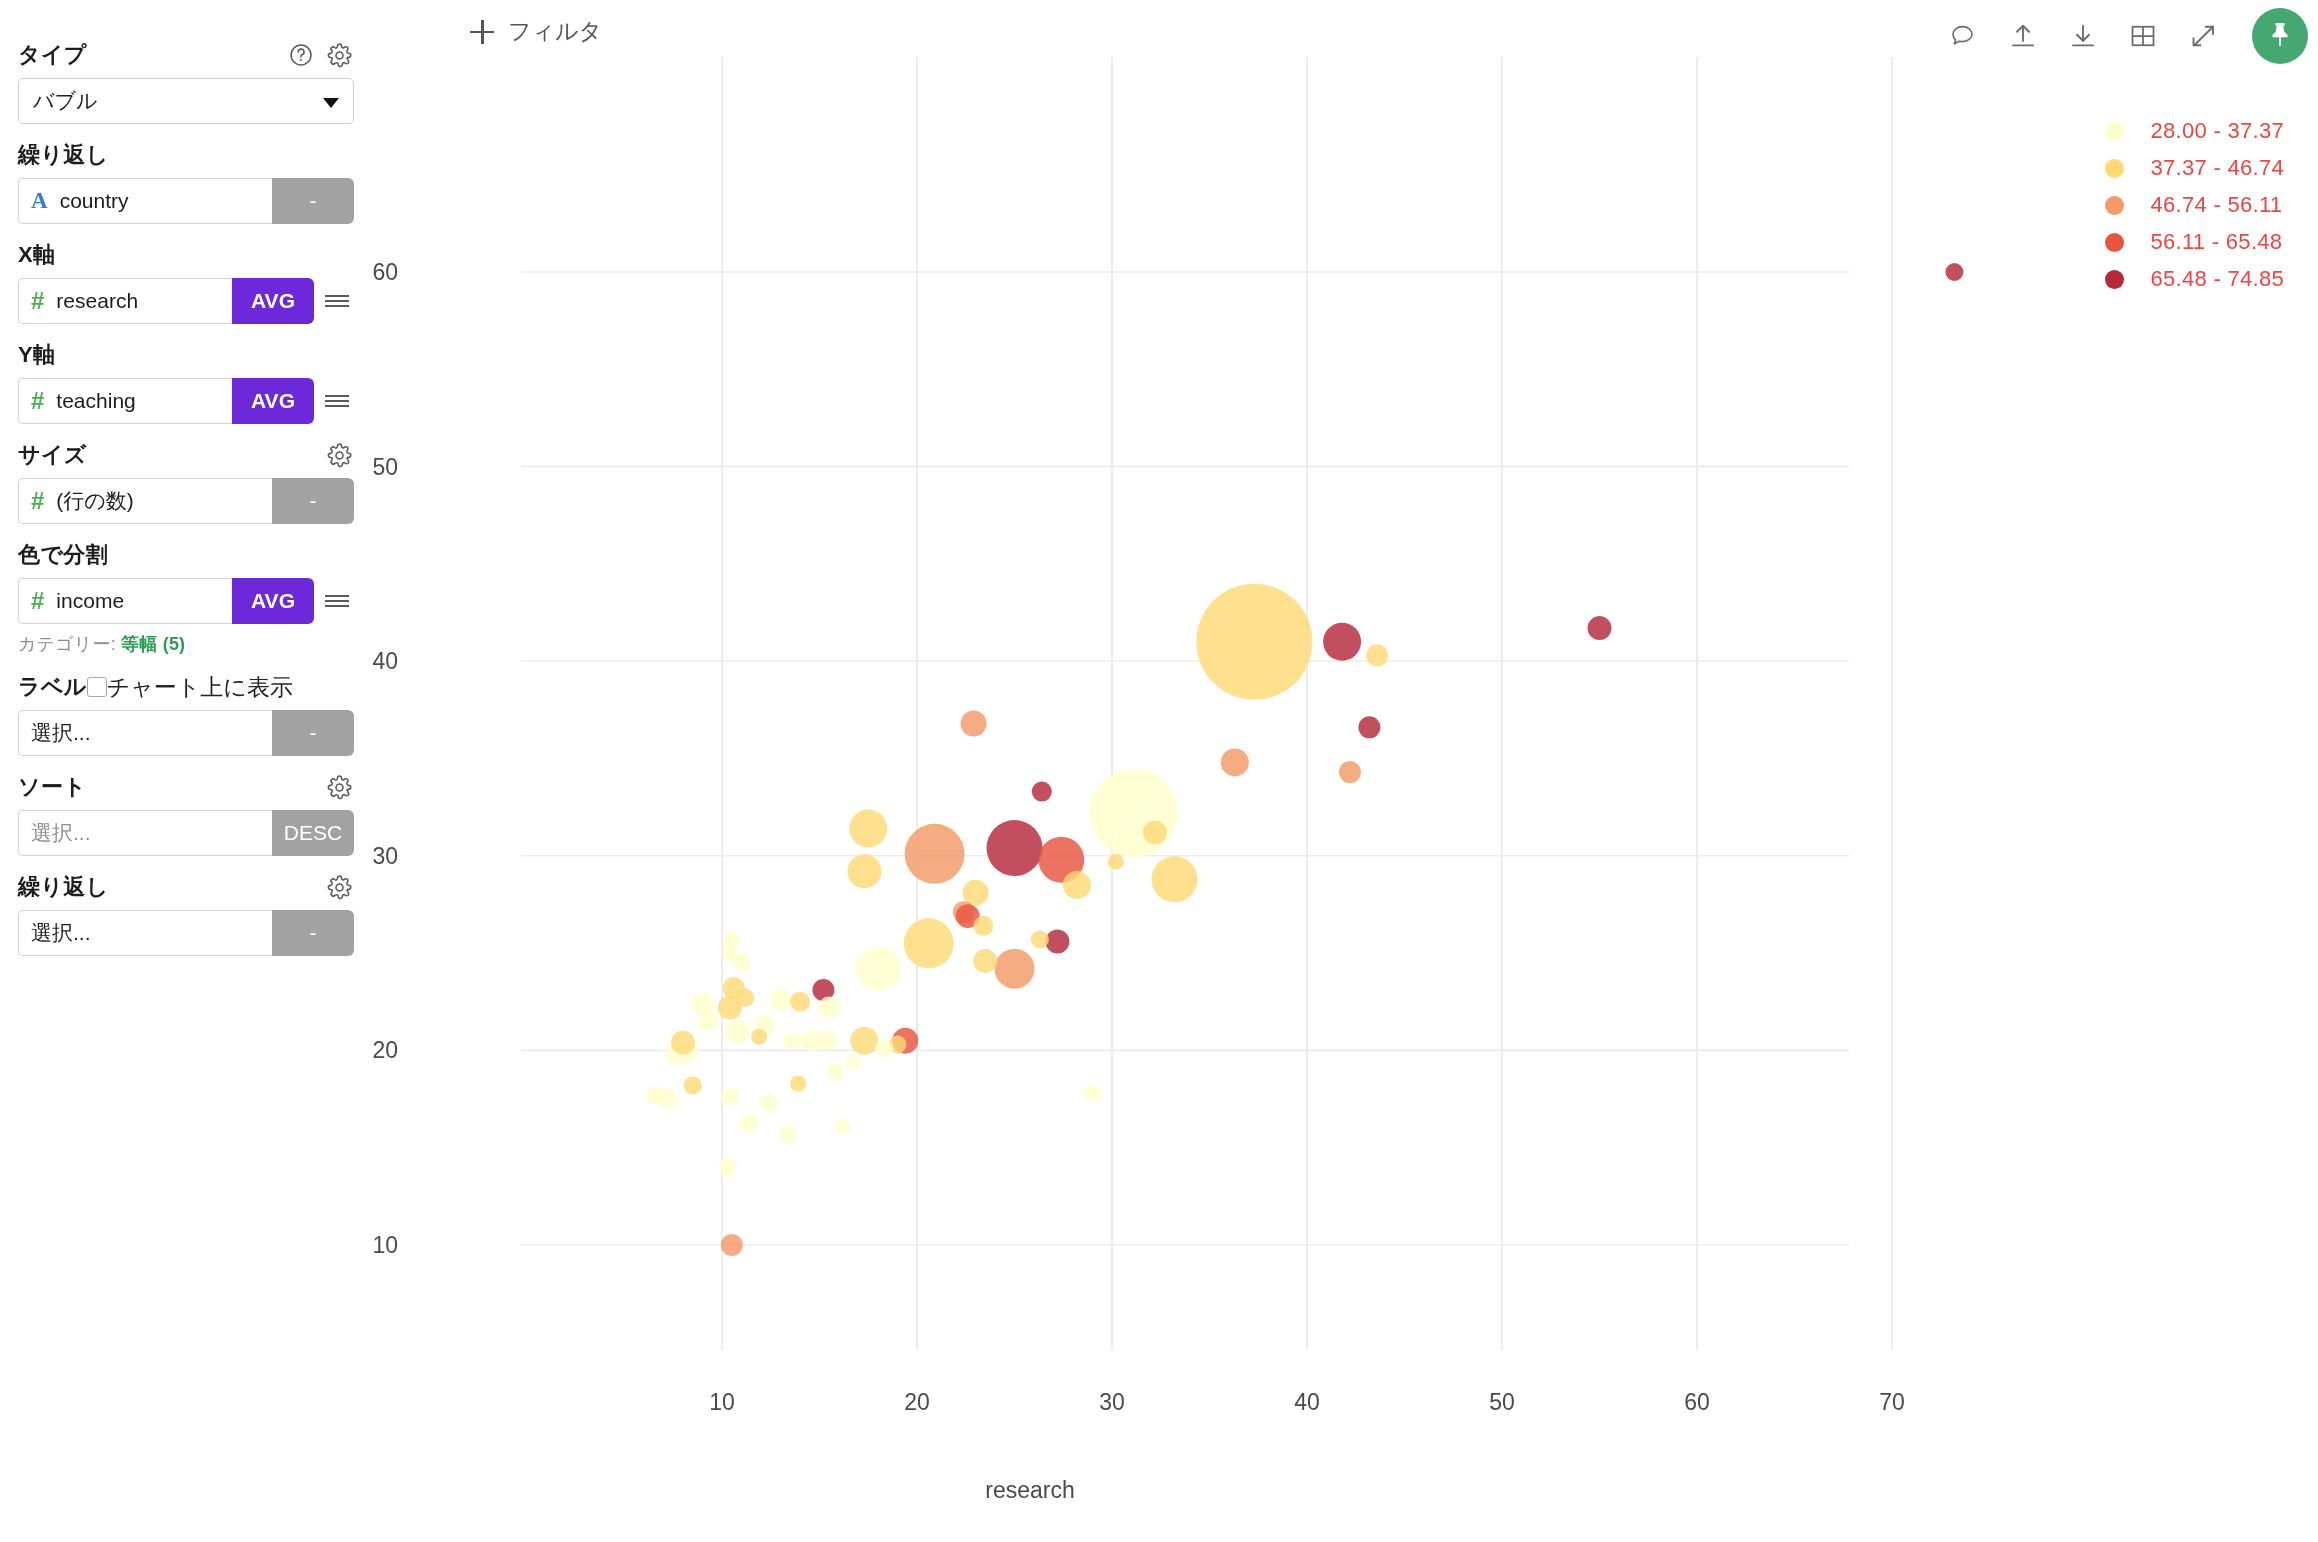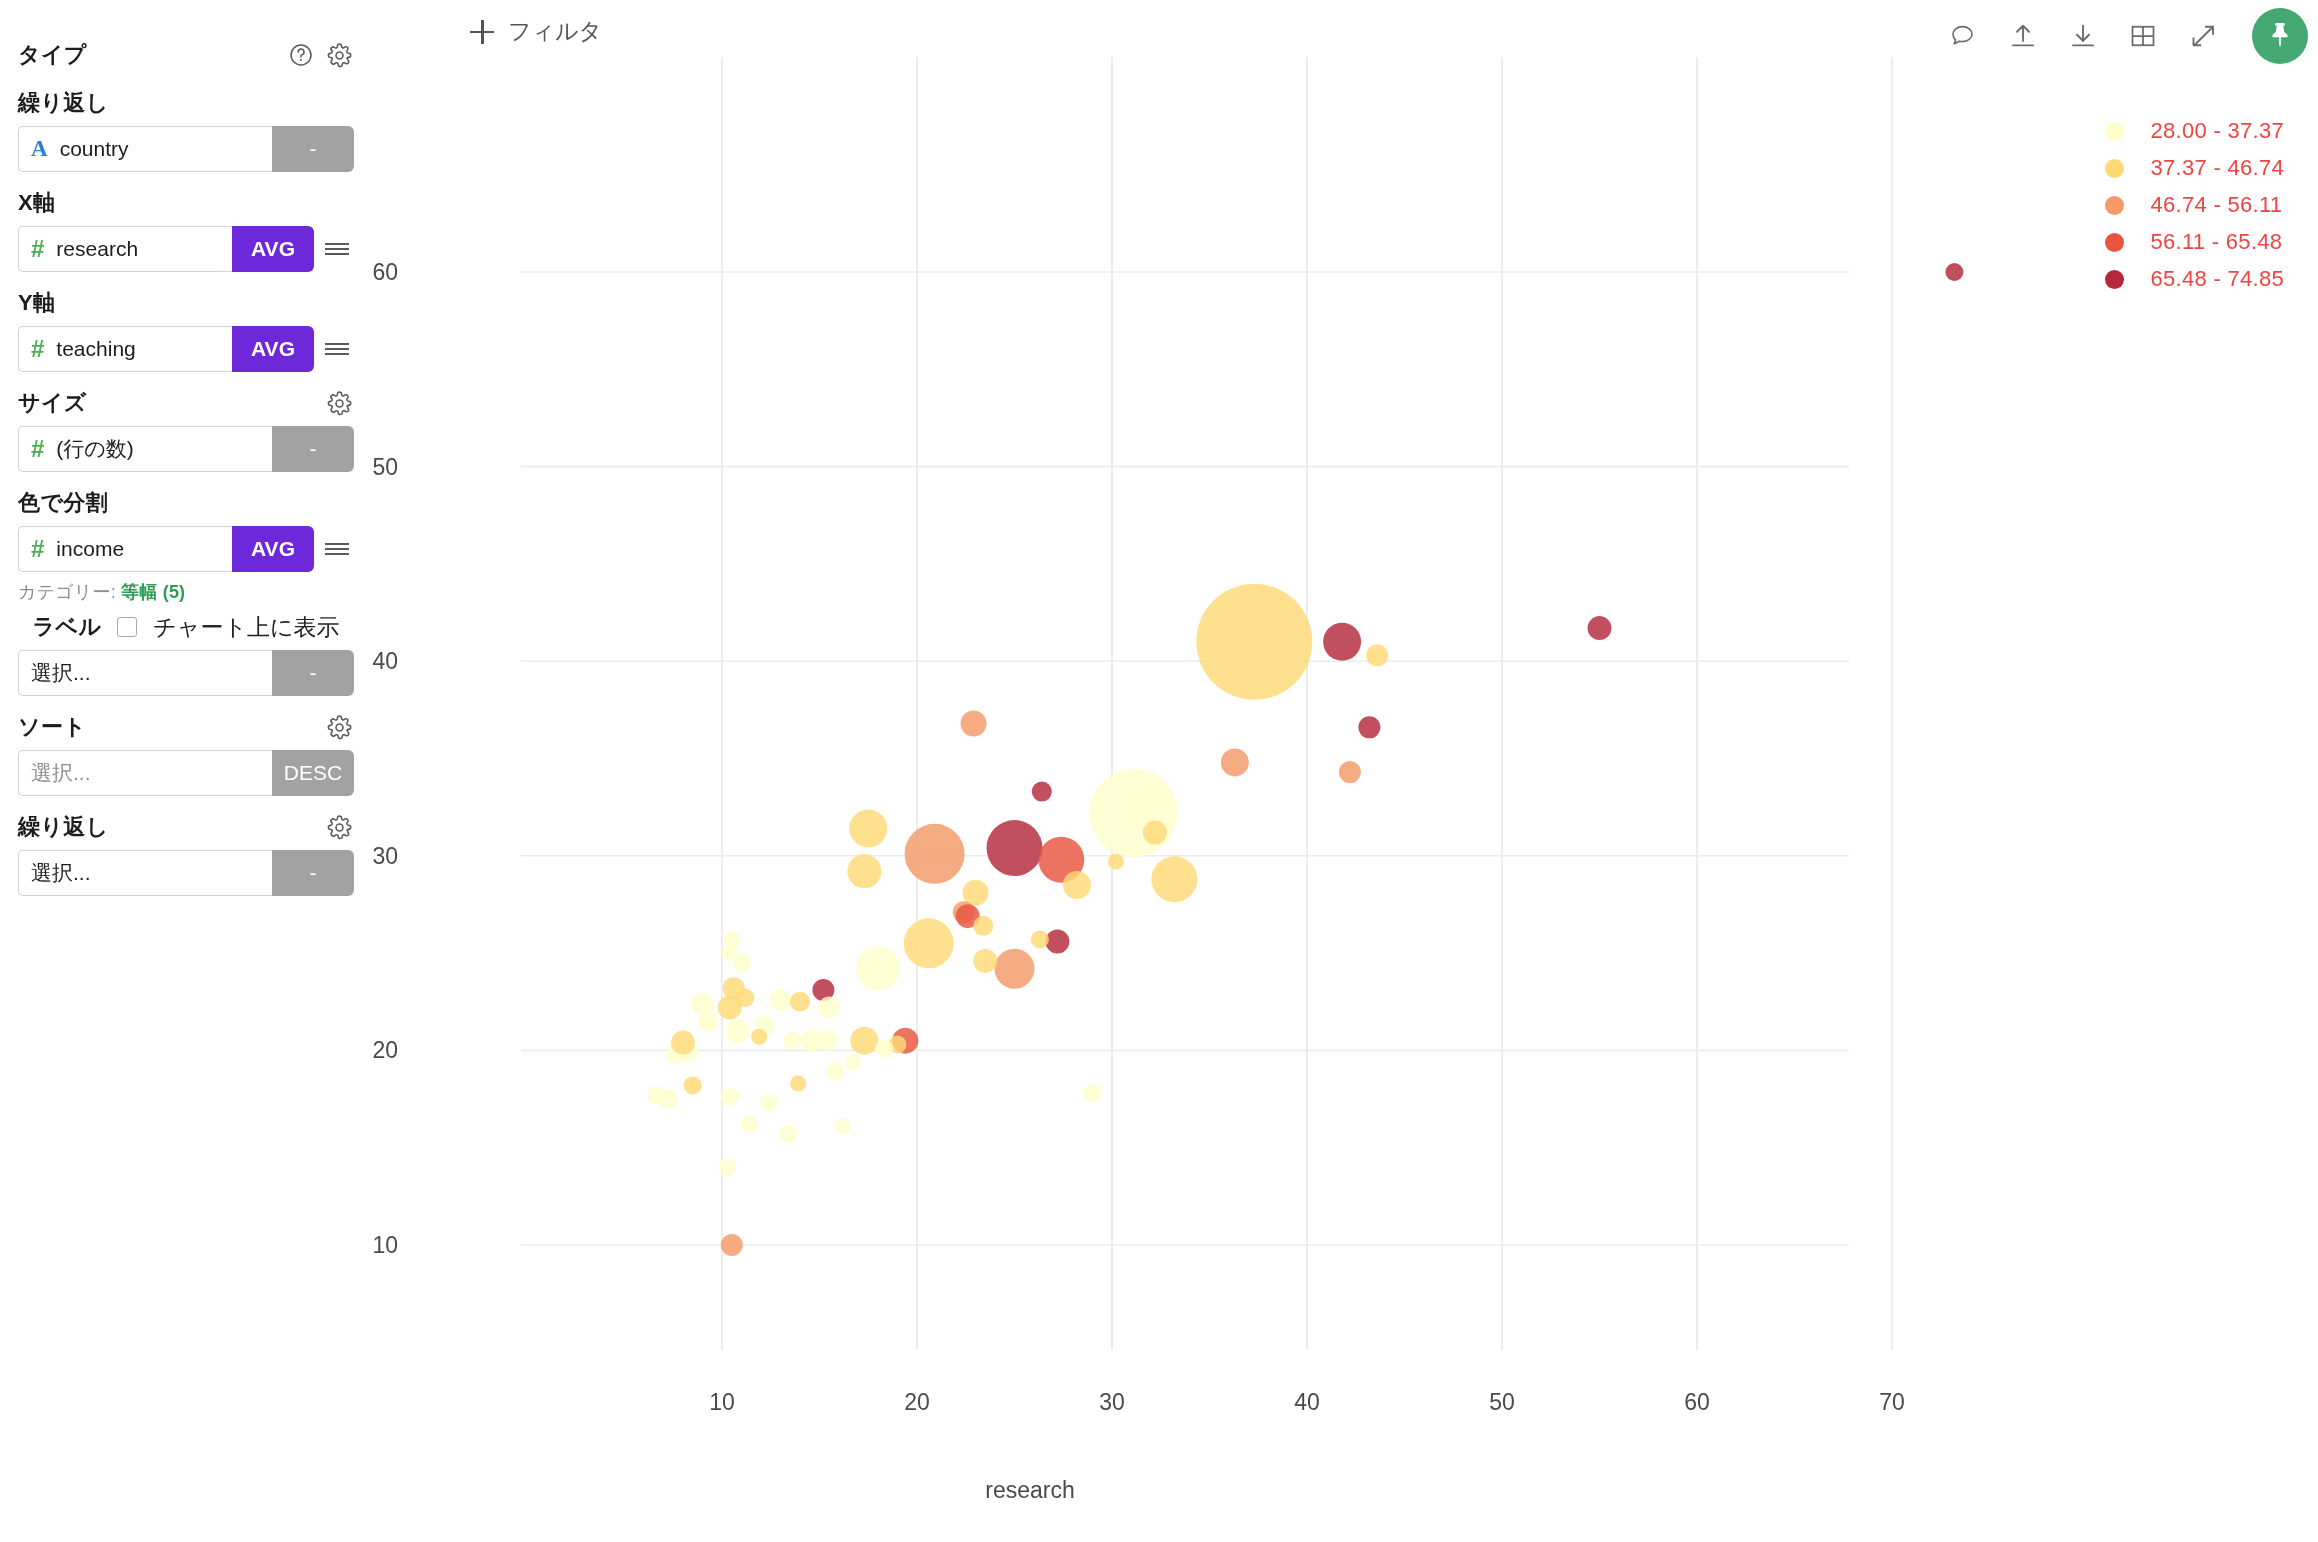--- a/index.html
+++ b/index.html
@@ -79,21 +79,21 @@
     margin-left: 6px;
   }
   .burger span{ display:block; width:24px; height:2px; background:#5a5a5a; margin:3px 0; }
 
   .hint {
     font-size: 18px; color: #8d8d8d; margin-top: 8px; letter-spacing:.2px;
   }
   .hint b { color: #2e9e57; font-weight: bold; }
 
   .label-inline {
-    display: flex; align-items: center; gap: 16px; height: 34px; margin-top: 6px; justify-content: center;
+    display: flex; align-items: center; height: 34px; margin-top: 14px;
   }
   .chk {
     width: 20px; height: 20px; border: 1px solid #a9a9a9; border-radius: 3px; background:#fff;
     display:inline-block;
   }
   .chk-label { font-size: 23px; color: #222; }
 
   
   .main { position: relative; flex: 1 1 auto; height: 1542px; }
 
@@ -158,20 +158,24 @@
             <path d="M9.4 9.2a2.7 2.7 0 1 1 3.3 2.7c-.6.2-.8.7-.8 1.3v.6" stroke-linecap="round"></path>
             <circle cx="11.9" cy="16.6" r=".95" fill="#5a5a5a" stroke="none"></circle>
           </svg>
         </span>
         <span class="ic">
           <svg width="27" height="27" viewBox="0 0 24 24" fill="none" stroke="#5a5a5a" stroke-width="1.4">
             <circle cx="12" cy="12" r="3.1"></circle>
             <path d="M19.3 14.6a1.5 1.5 0 0 0 .3 1.65l.05.06a1.8 1.8 0 1 1-2.55 2.55l-.05-.06a1.5 1.5 0 0 0-1.65-.3 1.5 1.5 0 0 0-.9 1.37v.17a1.8 1.8 0 0 1-3.6 0v-.09a1.5 1.5 0 0 0-.98-1.37 1.5 1.5 0 0 0-1.65.3l-.06.06A1.8 1.8 0 1 1 5.1 16.3l.06-.05a1.5 1.5 0 0 0 .3-1.65 1.5 1.5 0 0 0-1.37-.9H3.9a1.8 1.8 0 1 1 0-3.6h.09a1.5 1.5 0 0 0 1.37-.98 1.5 1.5 0 0 0-.3-1.65L5 7.4A1.8 1.8 0 1 1 7.55 4.85l.06.06a1.5 1.5 0 0 0 1.65.3h.07a1.5 1.5 0 0 0 .9-1.37V3.6a1.8 1.8 0 1 1 3.6 0v.09a1.5 1.5 0 0 0 .9 1.37 1.5 1.5 0 0 0 1.65-.3l.06-.06A1.8 1.8 0 1 1 18.99 7.3l-.06.05a1.5 1.5 0 0 0-.3 1.65v.07a1.5 1.5 0 0 0 1.37.9h.17a1.8 1.8 0 1 1 0 3.6h-.09a1.5 1.5 0 0 0-1.37.9z"></path>
           </svg>
         </span>
+      </div>
+      <div class="select-box">
+        <span>バブル</span>
+        <span class="caret"></span>
       </div>
     </div>
 
     <div class="sec">
       <div class="sec-head">
         <span class="sec-title">繰り返し</span>
       </div>
       <div class="field-row">
         <div class="field-pill">
           <span class="type-a">A</span>

